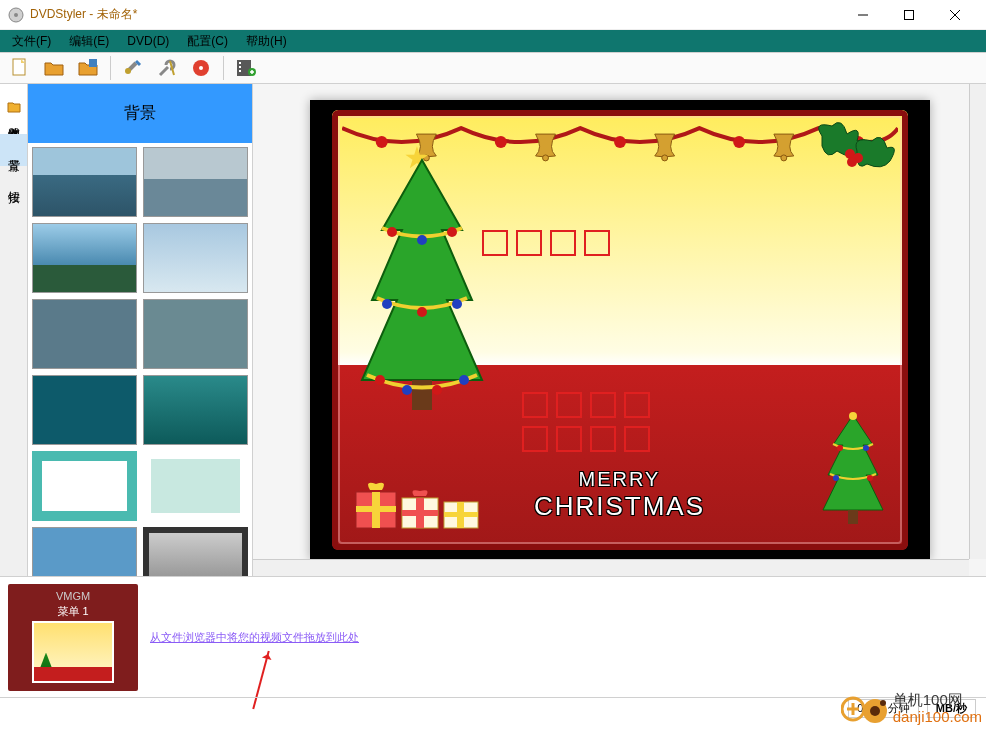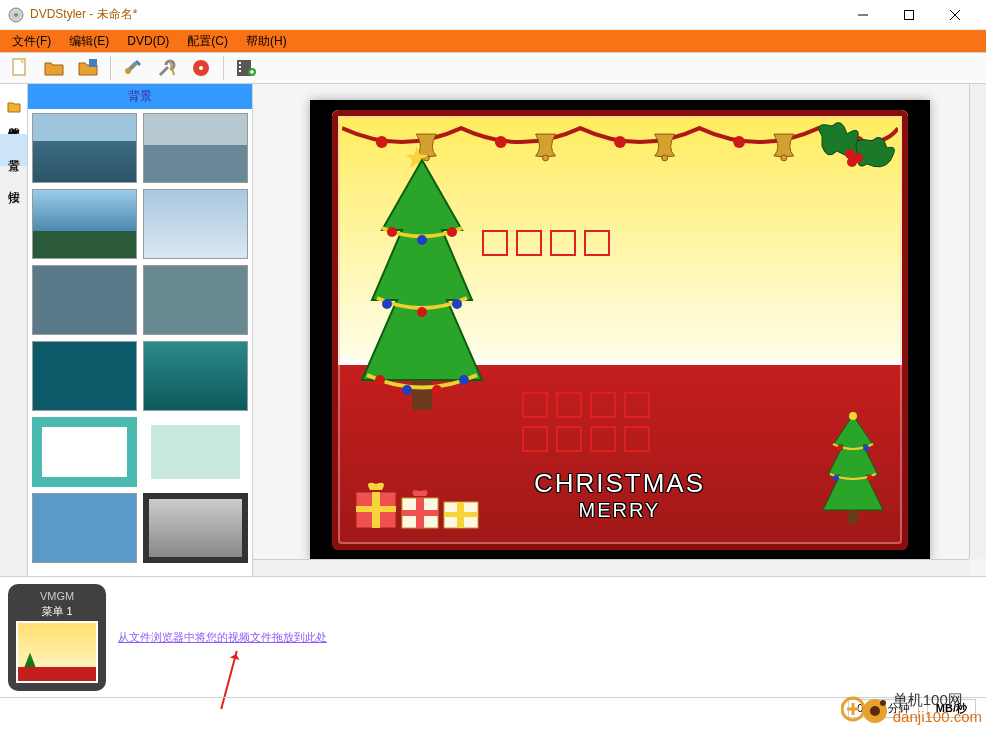--- a/index.html
+++ b/index.html
@@ -2,42 +2,42 @@
 <html><head>
 <meta charset="utf-8">
 <style>
 * { box-sizing: border-box; margin: 0; padding: 0; }
 body { font-family: "Microsoft YaHei", sans-serif; font-size: 12px; background: #fff; width: 986px; height: 733px; overflow: hidden; position: relative; }
 .titlebar { height: 30px; display: flex; align-items: center; padding: 0 8px; background: #fff; border-bottom: 1px solid #eee; }
 .titlebar .app-icon { width:16px; height:16px; margin-right:6px; }
 .titlebar .title { flex: 1; font-size: 12px; color: #a16207; }
 .titlebar .win-controls { display: flex; }
 .titlebar .win-btn { width: 46px; height: 30px; display: flex; align-items: center; justify-content: center; color: #333; cursor: pointer; }
-.menubar { height: 22px; display: flex; align-items: center; padding: 0 6px; gap: 6px; background: #f97316; }
+.menubar { height: 22px; display: flex; align-items: center; padding: 0 6px; gap: 6px; background: #0f766e; }
 .menubar .menu-item { padding: 2px 6px; font-size: 12px; color: #000; cursor: pointer; }
 .toolbar { height: 32px; display: flex; align-items: center; padding: 2px 6px; gap: 6px; border-top: 1px solid #d0d0d0; border-bottom: 1px solid #d0d0d0; background: #fafafa; }
 .toolbar .tb-btn { width: 28px; height: 28px; display: flex; align-items: center; justify-content: center; cursor: pointer; border-radius: 2px; }
 .toolbar .sep { width: 1px; height: 24px; background: #ccc; margin: 0 2px; }
 .main-area { display: flex; height: 493px; border-bottom: 1px solid #d0d0d0; }
 .side-tabs { width: 28px; background: #f0f0f0; display: flex; flex-direction: column; border-right: 1px solid #d0d0d0; }
 .side-tab { flex: 0 0 auto; writing-mode: vertical-rl; text-orientation: mixed; padding: 16px 4px; font-size: 12px; text-align: center; cursor: pointer; display:flex;align-items:center;justify-content:center; gap:4px; }
 .side-tab.active { background: #cce4f7; }
 .side-tab.file { background: #fff; }
 .thumb-panel { width: 225px; display: flex; flex-direction: column; border-right: 1px solid #d0d0d0; }
-.thumb-header { background: #3399ff; color: #4c1d95; text-align: center; padding: 4px 0; font-size: 12px; }
+.thumb-header { background: #3399ff; color: #000000; text-align: center; padding: 19px 0; font-size: 16px; }
 .thumb-scroll { flex: 1; overflow-y: auto; padding: 4px; }
 .thumb-grid { display: grid; grid-template-columns: 1fr 1fr; gap: 6px; }
 .thumb { height: 70px; border: 1px solid #999; cursor: pointer; }
 .preview-panel { flex: 1; background: #f5f5f5; display: flex; flex-direction: column; position: relative; }
 .preview-wrap { flex:1; display:flex; align-items:center; justify-content:center; padding:10px; }
 .preview-canvas { width: 620px; height: 460px; background: #000; position: relative; box-shadow: 0 0 10px rgba(0,0,0,0.3); }
 .preview-scroll-v { position:absolute; right:0; top:0; bottom:17px; width:17px; background:#f0f0f0; border-left:1px solid #ccc; }
 .preview-scroll-h { position:absolute; left:0; right:17px; bottom:0; height:17px; background:#f0f0f0; border-top:1px solid #ccc; }
 .timeline { height: 120px; display: flex; align-items: center; padding: 8px; gap: 12px; background: #fff; }
-.vmgm-box { background: #404040; border-radius: 10px; padding: 6px 8px 8px; }
+.vmgm-box { background: #7f1d1d; border-radius: 2px; padding: 6px 24px 8px; }
 .vmgm-title { color: #ccc; font-size: 11px; text-align: center; margin-bottom: 2px; }
 .vmgm-menus { display: flex; gap: 2px; }
 .menu-thumb { }
 .menu-thumb-label { color:#fff; font-size:11px; text-align:center; margin-bottom:2px; }
 .menu-thumb-img { width: 82px; height: 62px; border: 2px solid #fff; background: linear-gradient(#ffe070,#fff8d0); position:relative; cursor:pointer;}
 .menu-thumb-img .mini-tree { position:absolute; left:2px; bottom:2px; width:20px; height:26px; background: linear-gradient(#1a8a1a,#0d5e0d); clip-path: polygon(50% 0,100% 100%,0 100%); }
 .menu-thumb-img .mini-bottom { position:absolute; left:0; right:0; bottom:0; height:14px; background:#c41e1e;}
 .menu-thumb-img .mini-boxes { position:absolute; left:34px; top:14px; display:grid; grid-template-columns:1fr 1fr; gap:2px;}
 .menu-thumb-img .mini-boxes div{ width:14px;height:10px;border:1px solid #e04040;}
 .drop-hint { color: #8b5cf6; font-size: 11px; position:relative;text-decoration:underline; }
@@ -302,22 +302,22 @@
                 <rect x="64" y="26" width="8" height="30" fill="#f05050"></rect>
                 <rect x="50" y="38" width="36" height="6" fill="#f05050"></rect>
                 <path d="M62 24 q-5 -8 6 -5 q11 -3 6 5" fill="#f05050"></path>
             <rect x="92" y="30" width="34" height="26" fill="#fff8e0" stroke="#c0a030"></rect>
                 <rect x="105" y="30" width="7" height="26" fill="#f7d43a"></rect>
                 <rect x="92" y="40" width="34" height="5" fill="#f7d43a"></rect>
           </svg>
         </div>
 
         <div class="merry-text">
+          <div class="line line1">MERRY</div>
           <div class="line line2">CHRISTMAS</div>
-          <div class="line line1">MERRY</div>
         </div>
 
         <div class="placeholder-row row1">
               <div class="ph"></div>
               <div class="ph"></div>
               <div class="ph"></div>
               <div class="ph"></div>
             </div>
         <div class="placeholder-row row2">
               <div class="ph"></div>

